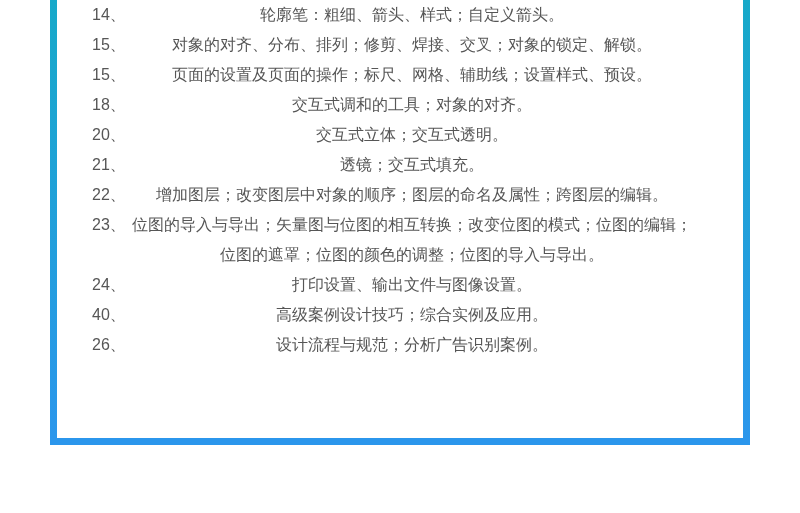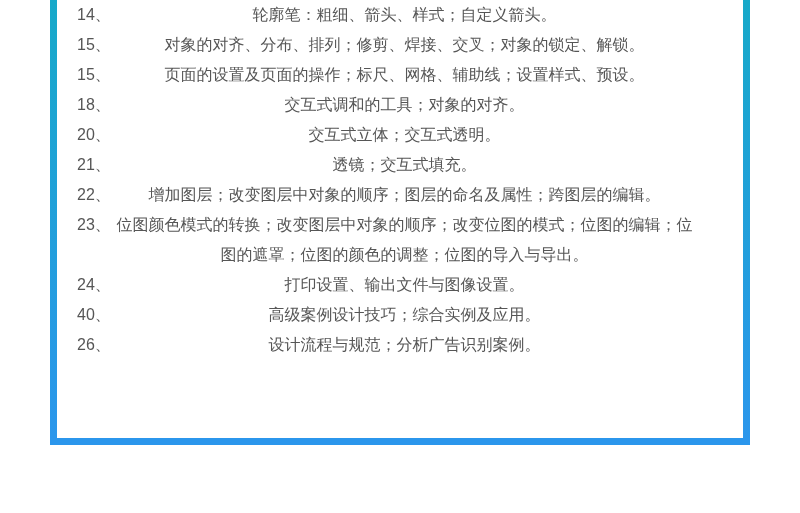--- a/index.html
+++ b/index.html
@@ -42,21 +42,21 @@
   .content-panel {
     position: absolute;
     left: 57px;
     top: 0;
     width: 686px;
     height: 438px;
     background: var(--panel-bg);
     overflow: hidden;
   }
   .course-list {
-    padding: 0 45px 0 20px;
+    padding: 0 45px 0 35px;
     color: var(--text-color);
     font-size: 16px;
     line-height: 30px;
   }
   .item { display: flex; }
   .item .num {
     white-space: nowrap;
     flex: 0 0 auto;
   }
   .item .text {
@@ -97,21 +97,21 @@
         <div class="item">
           <span class="num">21、</span>
           <span class="text">透镜；交互式填充。</span>
         </div>
         <div class="item">
           <span class="num">22、</span>
           <span class="text">增加图层；改变图层中对象的顺序；图层的命名及属性；跨图层的编辑。</span>
         </div>
         <div class="item">
           <span class="num">23、</span>
-          <span class="text">位图颜色模式的转换；改变图层中对象的顺序；改变位图的模式；位图的编辑；位图的遮罩；位图的颜色的调整；位图的导入与导出。</span>
+          <span class="text">位图的导入与导出；矢量图与位图的相互转换；改变位图的模式；位图的编辑；位图的遮罩；位图的颜色的调整；位图的导入与导出。</span>
         </div>
         <div class="item">
           <span class="num">24、</span>
           <span class="text">打印设置、输出文件与图像设置。</span>
         </div>
         <div class="item">
           <span class="num">40、</span>
           <span class="text">高级案例设计技巧；综合实例及应用。</span>
         </div>
         <div class="item">

